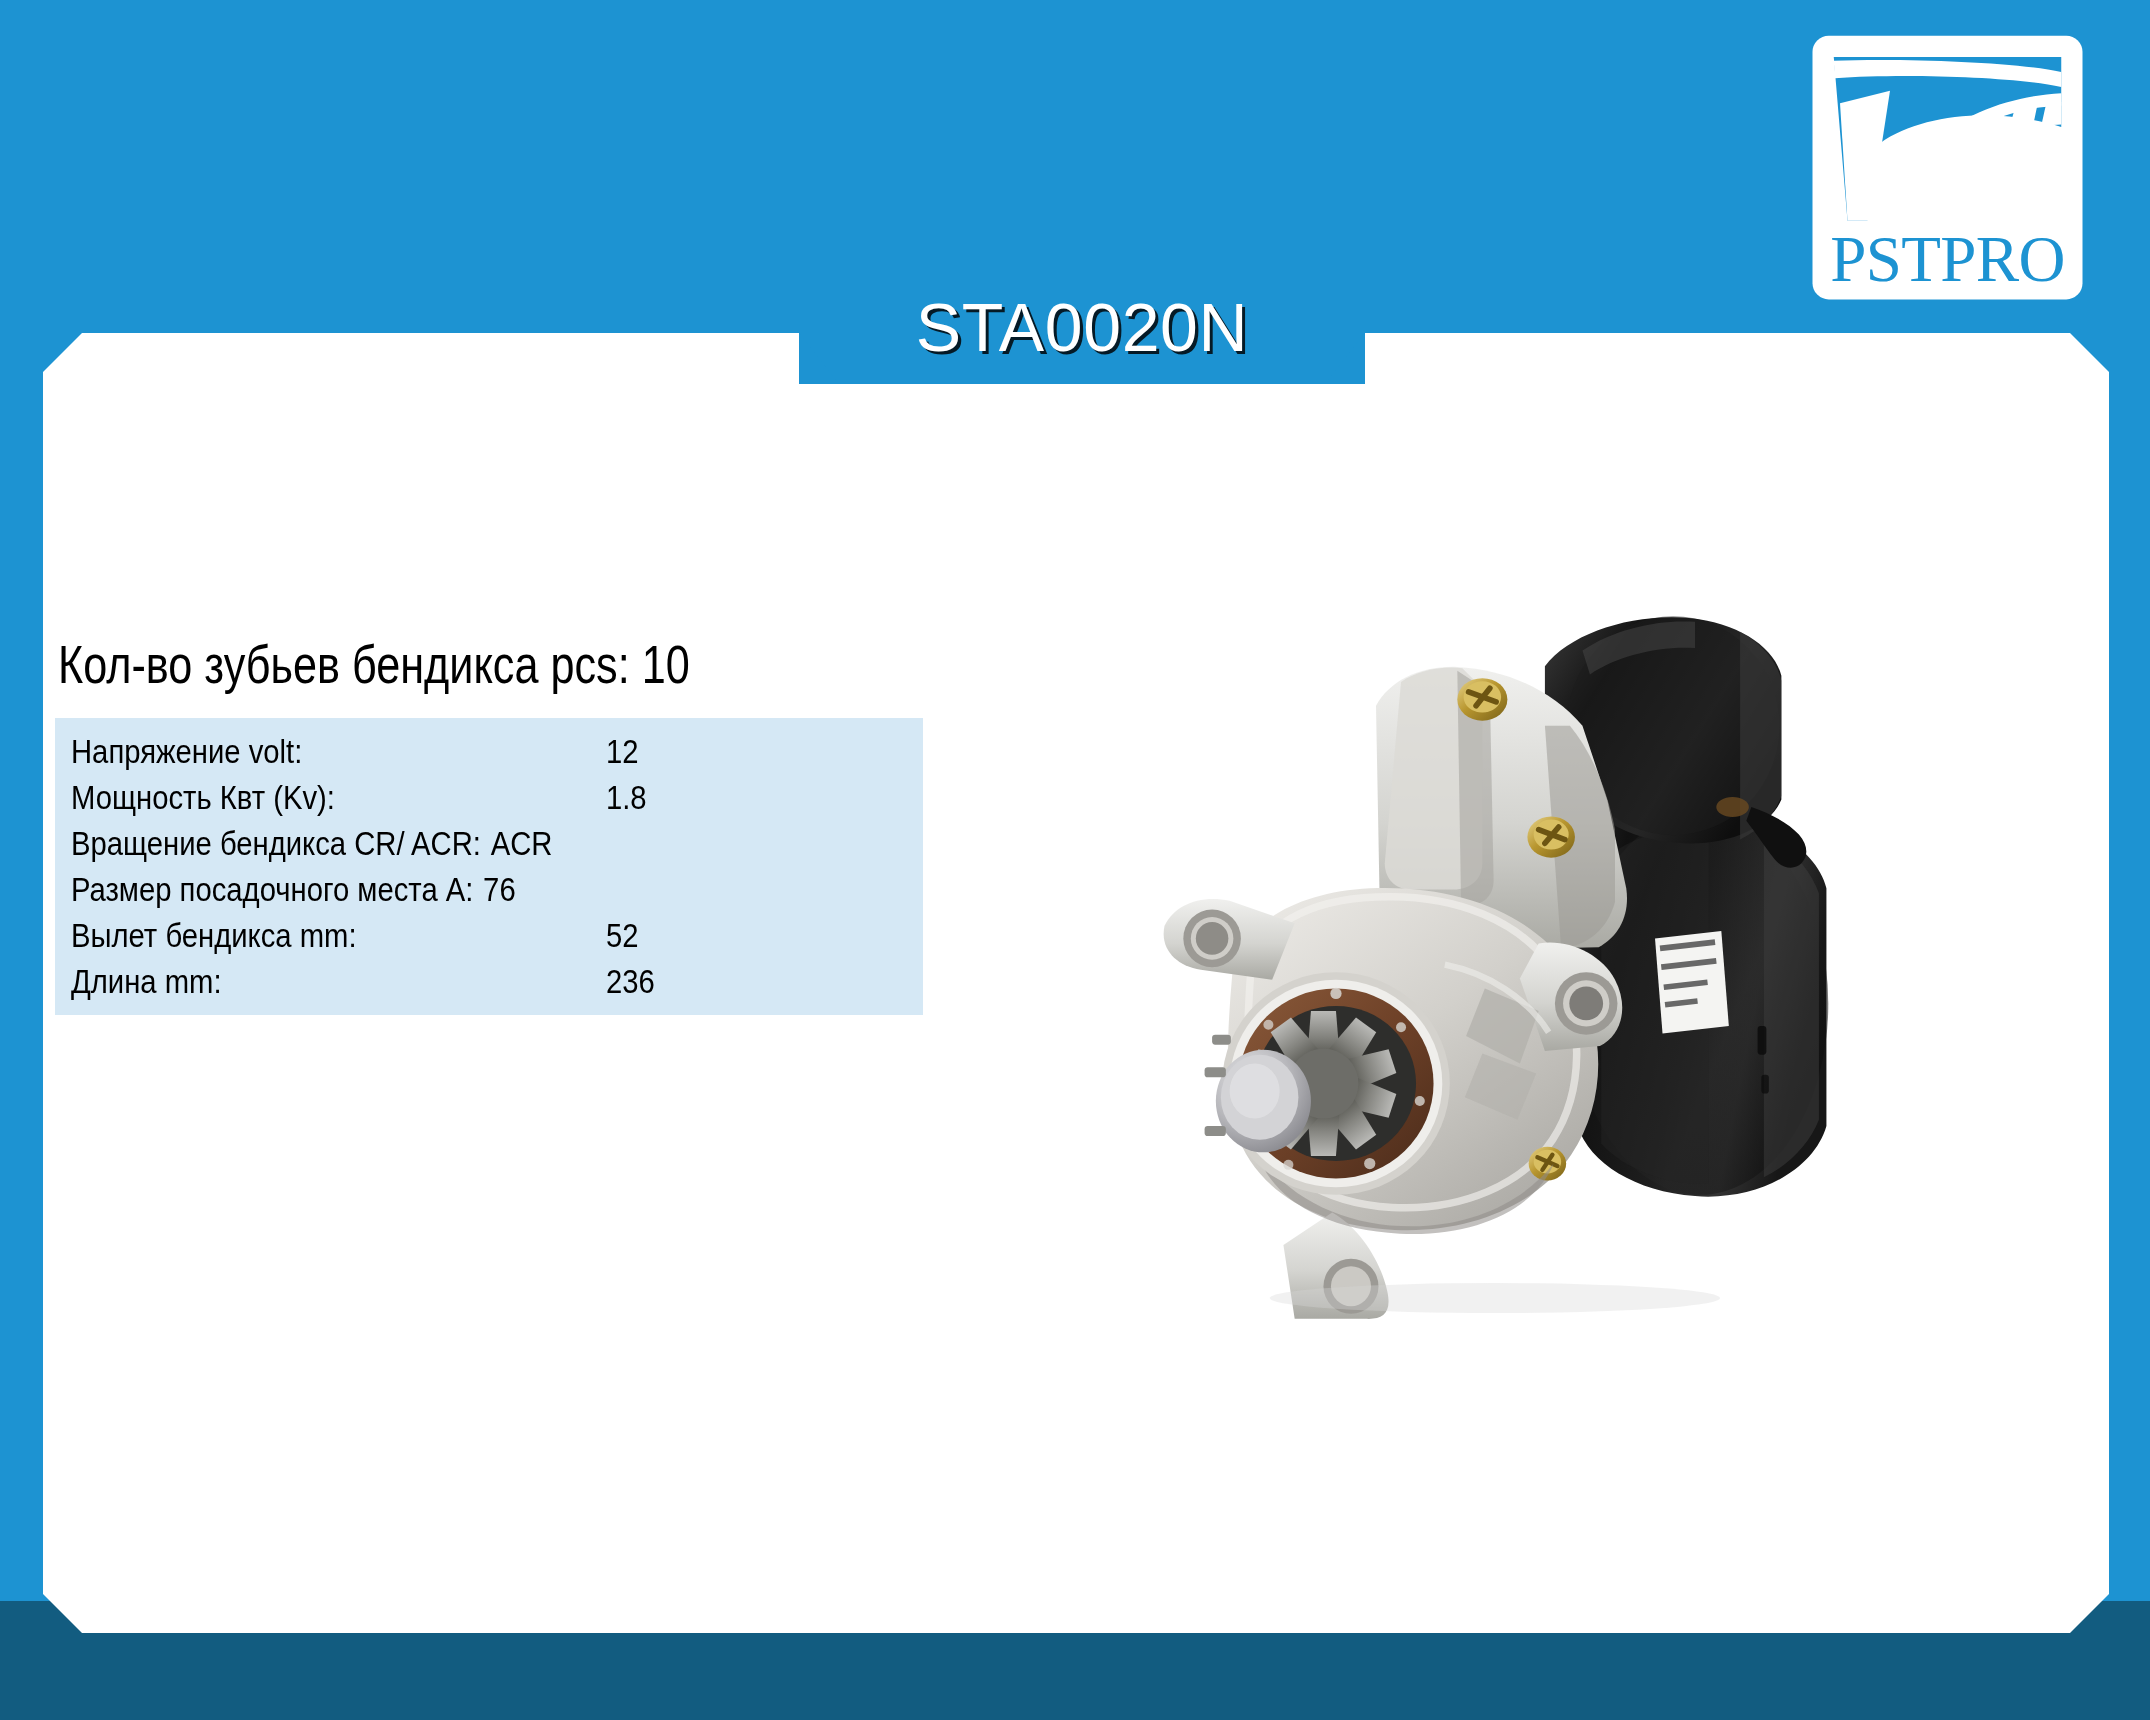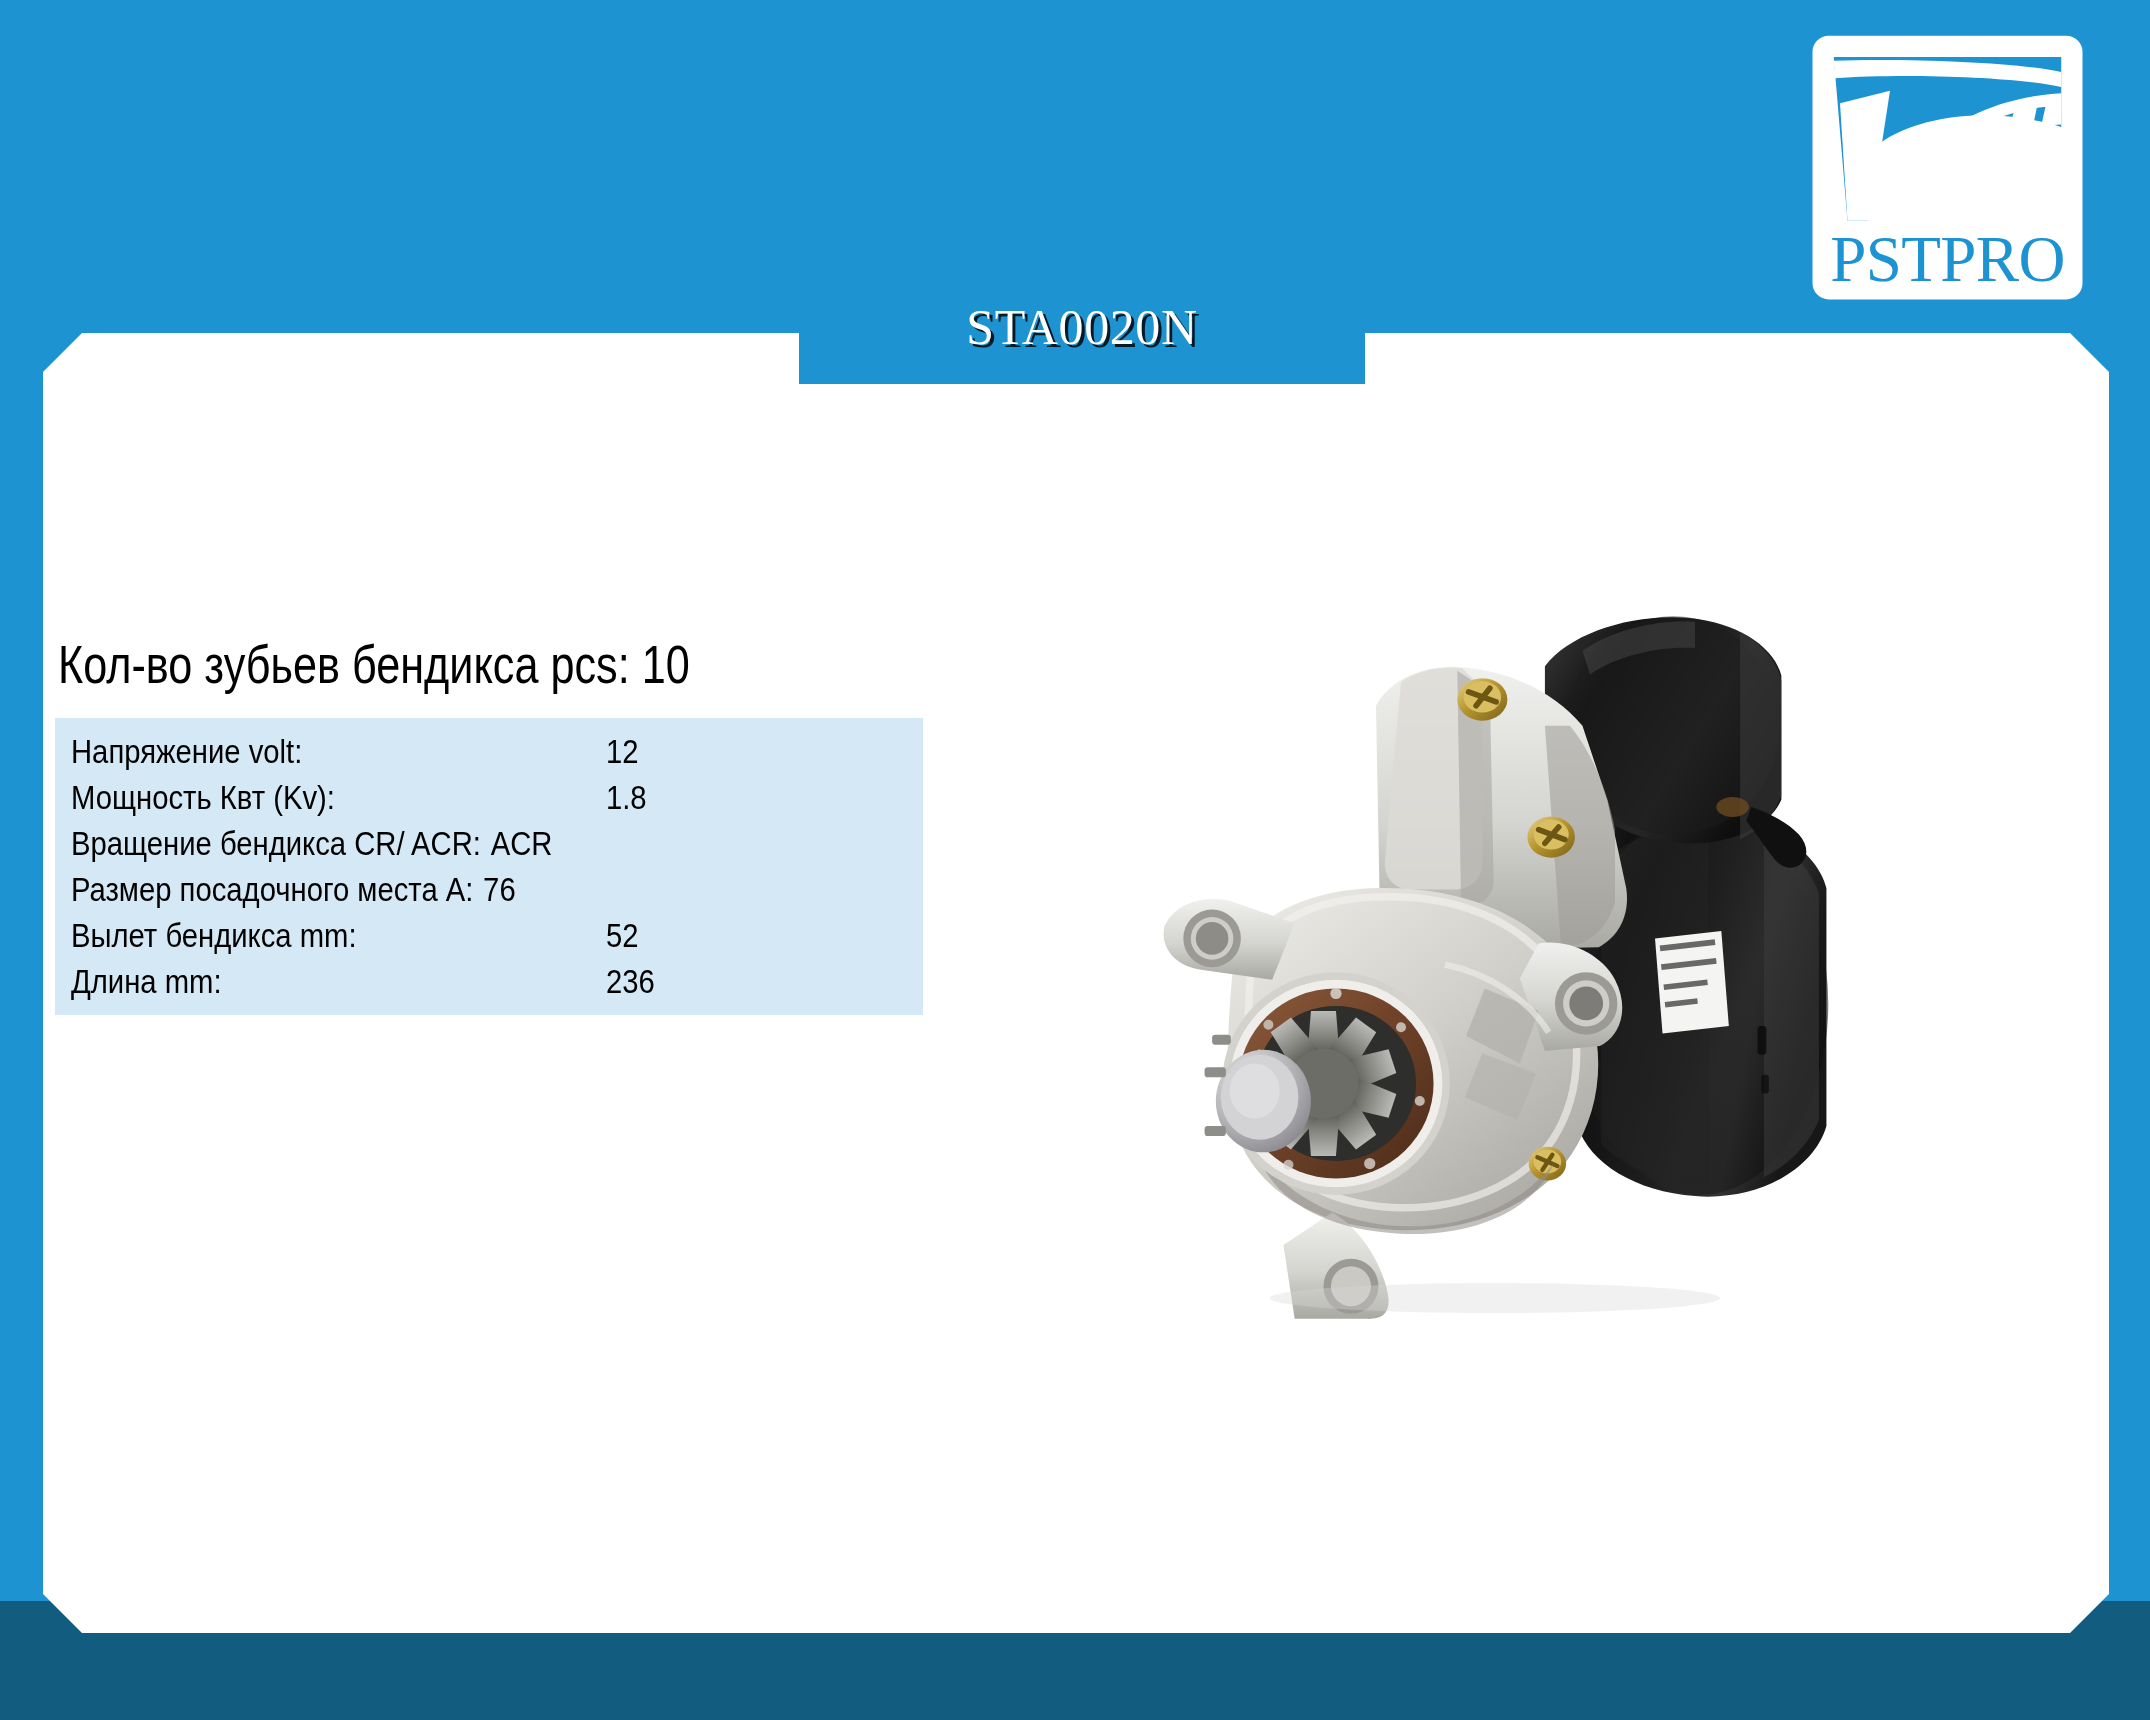--- a/index.html
+++ b/index.html
@@ -89,26 +89,26 @@
   }
   .title-text {
     position: absolute;
     left: 799px;
     top: 270px;
     width: 566px;
     height: 114px;
     display: flex;
     align-items: center;
     justify-content: center;
-    font-size: 50px;
+    font-size: 68px;
     font-weight: 400;
     color: #ffffff;
     letter-spacing: 0.6px;
     text-shadow: 3.1px 3.1px 0 rgba(0,0,0,0.82);
-    font-family: Liberation Serif, serif;
+    font-family: Liberation Sans, sans-serif;
     z-index: 5;
   }
 
   
   .logo {
     position: absolute;
     left: 1810px;
     top: 33px;
     width: 275px;
     height: 269px;

